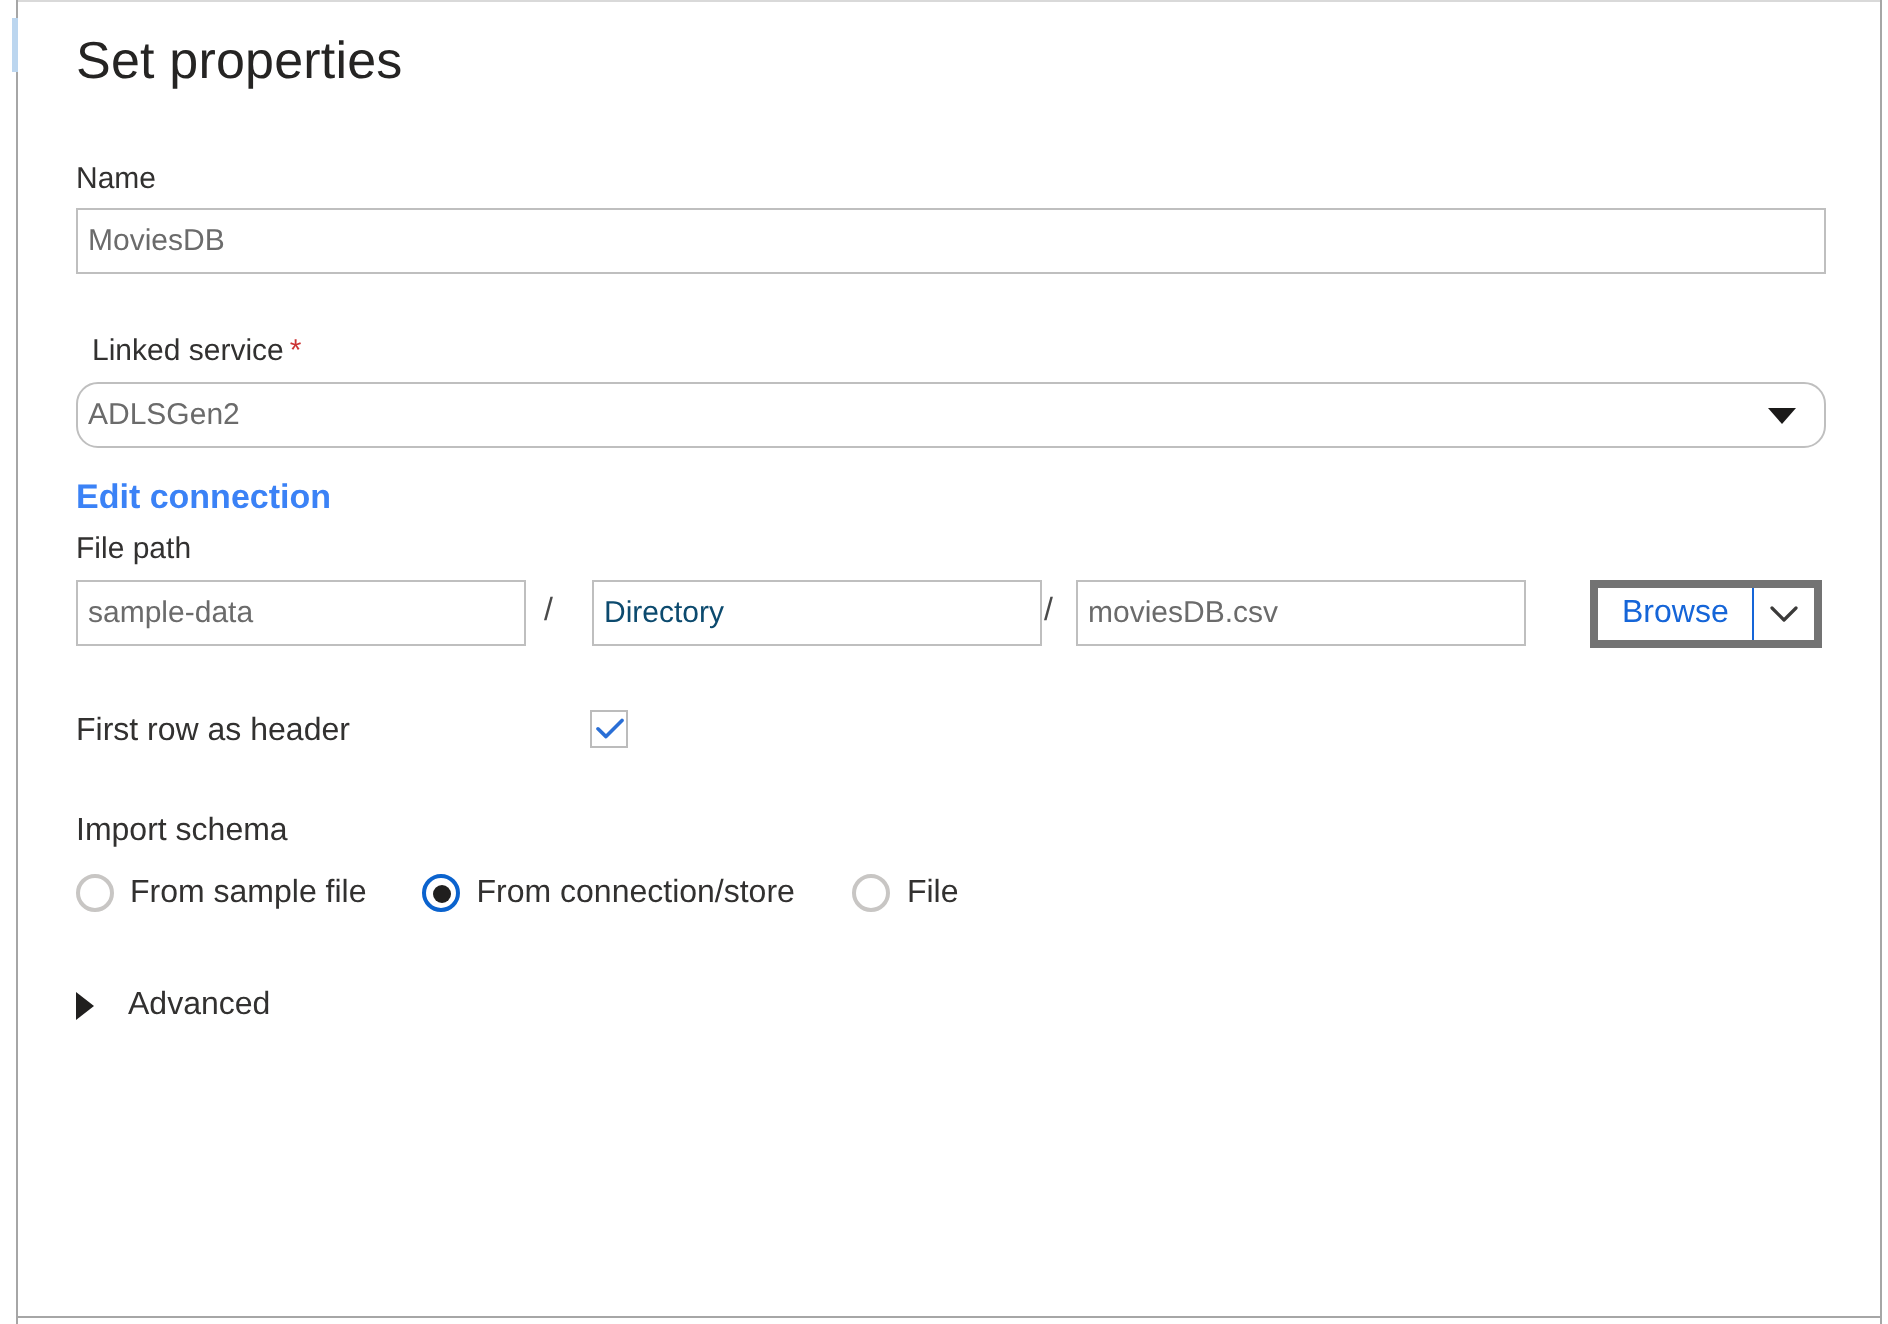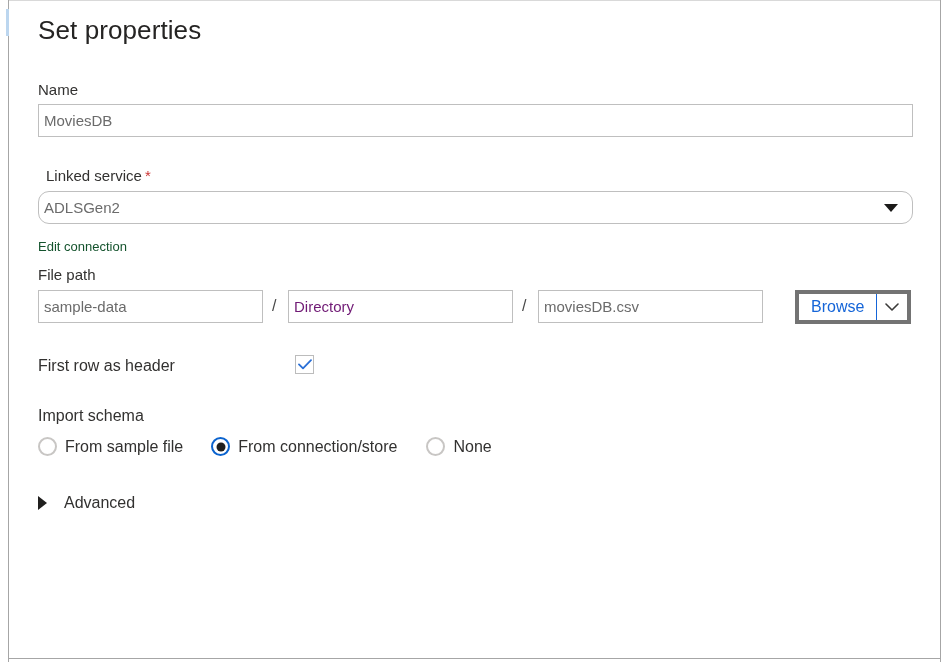--- a/index.html
+++ b/index.html
@@ -90,40 +90,42 @@
     background: #ffffff;
     display: flex;
     align-items: center;
     padding-left: 5px;
     font-size: 15px;
     color: #6b6b6b;
     white-space: nowrap;
     overflow: hidden;
   }
   .txtbox.placeholder {
-    color: #701a75;
+    color: #0c4a6e;
+    margin-left: 8px;
   }
   .txtbox .dd-arrow {
     position: absolute;
     right: 14px;
     top: 50%;
     transform: translateY(-50%);
     width: 0;
     height: 0;
     border-left: 7px solid transparent;
     border-right: 7px solid transparent;
     border-top: 8px solid #1b1a19;
   }
 
   .link {
     position: absolute;
-    font-size: 13px;
-    color: #14532d;
-    cursor: pointer;
-    white-space: nowrap;
+    font-size: 17px;
+    color: #3b82f6;
+    cursor: pointer;
+    white-space: nowrap;
+    font-weight: bold;
   }
 
   .slash {
     position: absolute;
     font-size: 16px;
     color: #4a4a4a;
   }
 
   
   .browse-btn {
@@ -299,21 +301,21 @@
     <div class="radio" style="margin-right:28px;">
       <span class="radio-mark"></span>
       <span class="radio-label">From sample file</span>
     </div>
     <div class="radio checked" style="margin-right:29px;">
       <span class="radio-mark"></span>
       <span class="radio-label">From connection/store</span>
     </div>
     <div class="radio" style="margin-right:0;">
       <span class="radio-mark"></span>
-      <span class="radio-label">None</span>
+      <span class="radio-label">File</span>
     </div>
   </div>
 
   <div class="advanced-row" style="left:38px; top:494px;">
     <span class="tri"></span>
     <span class="advanced-label">Advanced</span>
   </div>
 
 </div>
 

